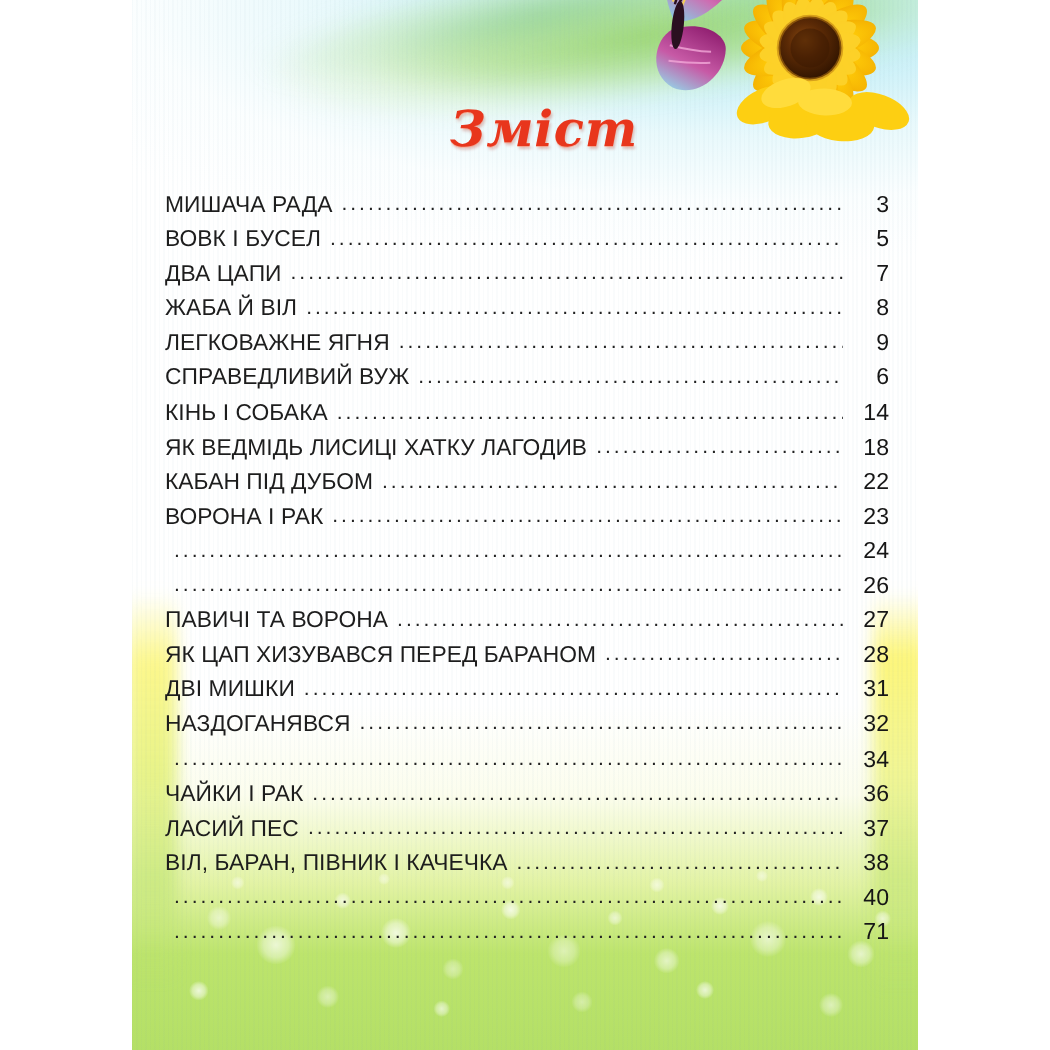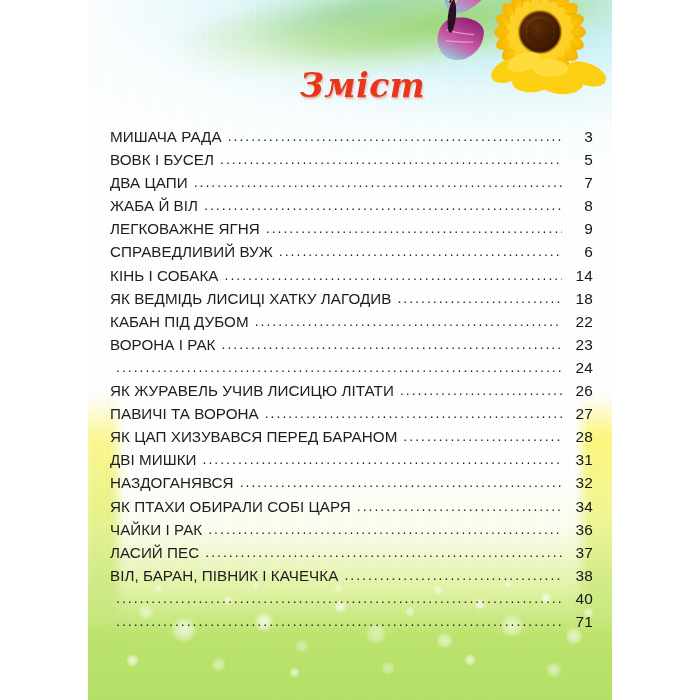--- a/index.html
+++ b/index.html
@@ -335,21 +335,20 @@
         <div class="toc-row">
           <span class="toc-title">ВОРОНА І РАК</span>
           <span class="toc-dots">............................................................................</span>
           <span class="toc-page">23</span>
         </div>
         <div class="toc-row">
           <span class="toc-dots">............................................................................</span>
           <span class="toc-page">24</span>
         </div>
         <div class="toc-row">
-          <span class="toc-title">ЯК ЖУРАВЕЛЬ УЧИВ ЛИСИЦЮ ЛІТАТИ</span>
           <span class="toc-dots">............................................................................</span>
           <span class="toc-page">26</span>
         </div>
         <div class="toc-row">
           <span class="toc-title">ПАВИЧІ ТА ВОРОНА</span>
           <span class="toc-dots">............................................................................</span>
           <span class="toc-page">27</span>
         </div>
         <div class="toc-row">
           <span class="toc-title">ЯК ЦАП ХИЗУВАВСЯ ПЕРЕД БАРАНОМ</span>
@@ -360,21 +359,20 @@
           <span class="toc-title">ДВІ МИШКИ</span>
           <span class="toc-dots">............................................................................</span>
           <span class="toc-page">31</span>
         </div>
         <div class="toc-row">
           <span class="toc-title">НАЗДОГАНЯВСЯ</span>
           <span class="toc-dots">............................................................................</span>
           <span class="toc-page">32</span>
         </div>
         <div class="toc-row">
-          <span class="toc-title">ЯК ПТАХИ ОБИРАЛИ СОБІ ЦАРЯ</span>
           <span class="toc-dots">............................................................................</span>
           <span class="toc-page">34</span>
         </div>
         <div class="toc-row">
           <span class="toc-title">ЧАЙКИ І РАК</span>
           <span class="toc-dots">............................................................................</span>
           <span class="toc-page">36</span>
         </div>
         <div class="toc-row">
           <span class="toc-title">ЛАСИЙ ПЕС</span>

